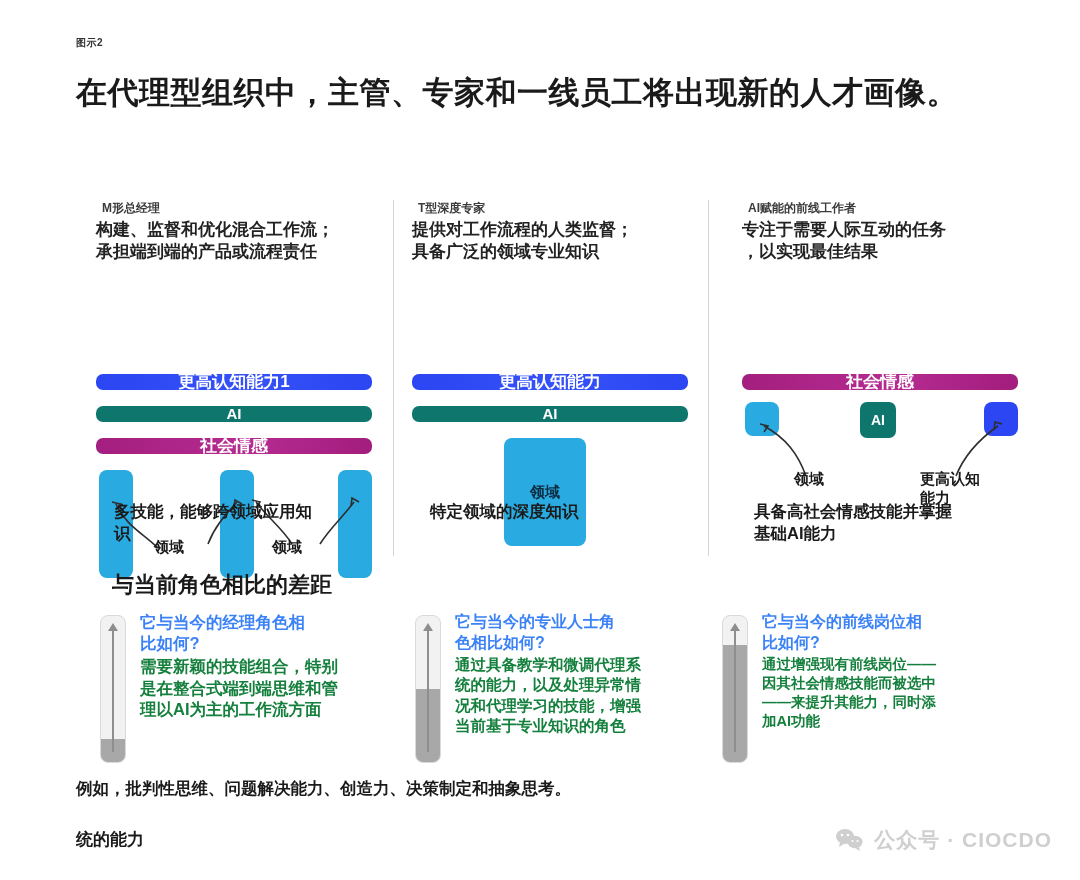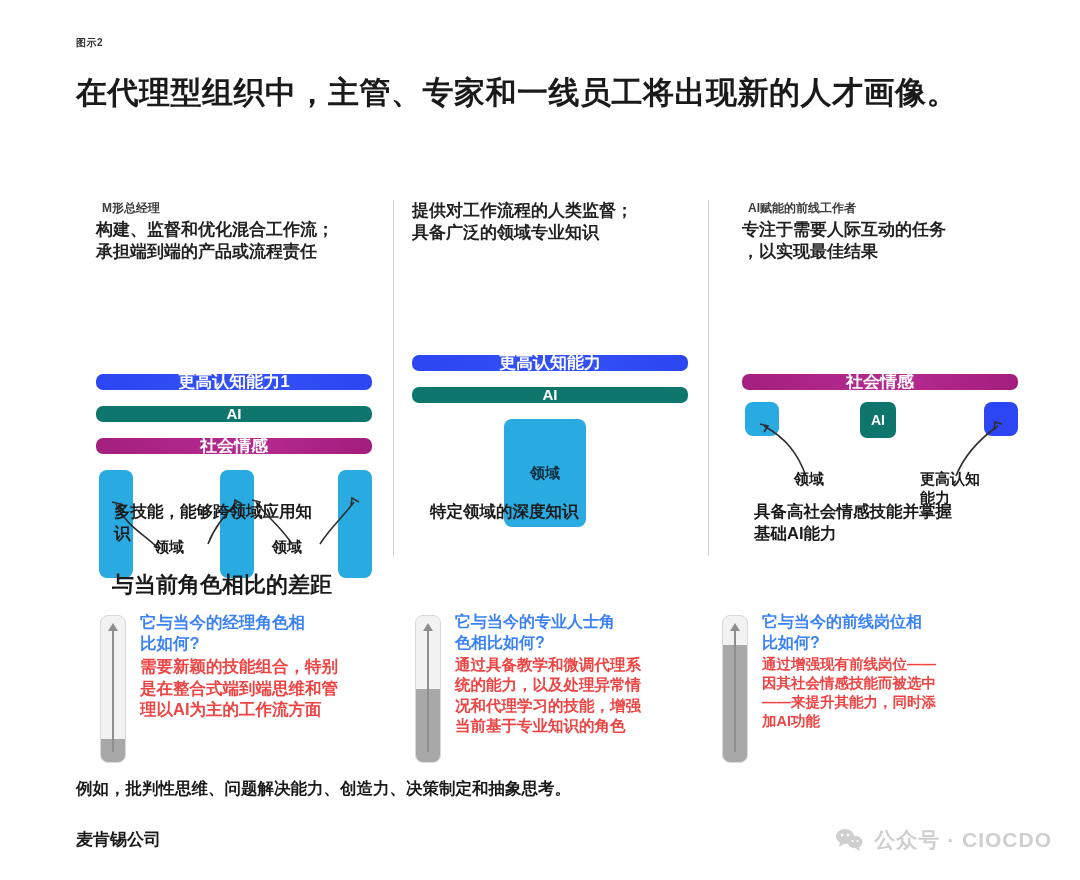--- a/index.html
+++ b/index.html
@@ -102,21 +102,21 @@
     width: 0; height: 0; border-left: 5px solid transparent;
     border-right: 5px solid transparent; border-bottom: 8px solid #8e8e8e;
   }
 
   .gap-q {
     margin-left: 40px; font-size: 16px; font-weight: 700;
     color: #3b82f6; line-height: 1.3; white-space: pre-line;
   }
   .gap-a {
     margin-left: 40px; margin-top: 1px; font-size: 15.5px; font-weight: 600;
-    color: #ef4444; line-height: 1.32; white-space: pre-line;
+    color: #15803d; line-height: 1.32; white-space: pre-line;
   }
   .gapcol.g1 .gap-q, .gapcol.g1 .gap-a { font-size: 16.5px; }
   .gapcol.g3 .gap-a { font-size: 14.5px; }
 
   .footnote {
     position: absolute; left: 76px; top: 778px;
     font-size: 16.5px; font-weight: 600; color: #1a1a1a;
   }
   .source {
     position: absolute; left: 76px; top: 828px;
@@ -167,20 +167,21 @@
 
       <div class="lbl" style="left:58px;  top:262px;">领域</div>
       <div class="lbl" style="left:176px; top:262px;">领域</div>
     </div>
 
     <div class="bottom-note" style="left:18px; top:300px; width:270px;">多技能，能够跨领域应用知
 识</div>
   </div>
 
   <div class="col c2">
+    <div class="role-kicker">T型深度专家</div>
     <div class="role-desc">提供对工作流程的人类监督；
 具备广泛的领域专业知识</div>
 
     <div class="diagram">
       <div class="bar cog" style="top:98px;">更高认知能力</div>
       <div class="bar ai" style="top:130px;">AI</div>
 
       <div class="pillar" style="left:92px; top:162px; width:82px; height:108px; display:flex; align-items:center; justify-content:center;">
         <span class="lbl" style="position:static; color:#0d2b3f;">领域</span>
       </div>
@@ -254,21 +255,21 @@
     </div>
     <div class="gap-q">它与当今的前线岗位相
 比如何?</div>
     <div class="gap-a">通过增强现有前线岗位——
 因其社会情感技能而被选中
 ——来提升其能力，同时添
 加AI功能</div>
   </div>
 
   <div class="footnote">例如，批判性思维、问题解决能力、创造力、决策制定和抽象思考。</div>
-  <div class="source">麦肯锡公司</div>
+  <div class="source">统的能力</div>
 
   <div class="brand">
     <svg class="wx" width="30" height="24" viewBox="0 0 30 24">
       <ellipse cx="10" cy="8.5" rx="9" ry="7.5" fill="#cfcfcf"></ellipse>
       <path d="M5,14 L4,19 L9,16 Z" fill="#cfcfcf"></path>
       <circle cx="7" cy="7" r="1.3" fill="#ffffff"></circle>
       <circle cx="13" cy="7" r="1.3" fill="#ffffff"></circle>
       <ellipse cx="20" cy="14" rx="7.5" ry="6.2" fill="#cfcfcf"></ellipse>
       <path d="M24,19 L25,23 L20.5,20.5 Z" fill="#cfcfcf"></path>
       <circle cx="17.5" cy="13" r="1.1" fill="#ffffff"></circle>

